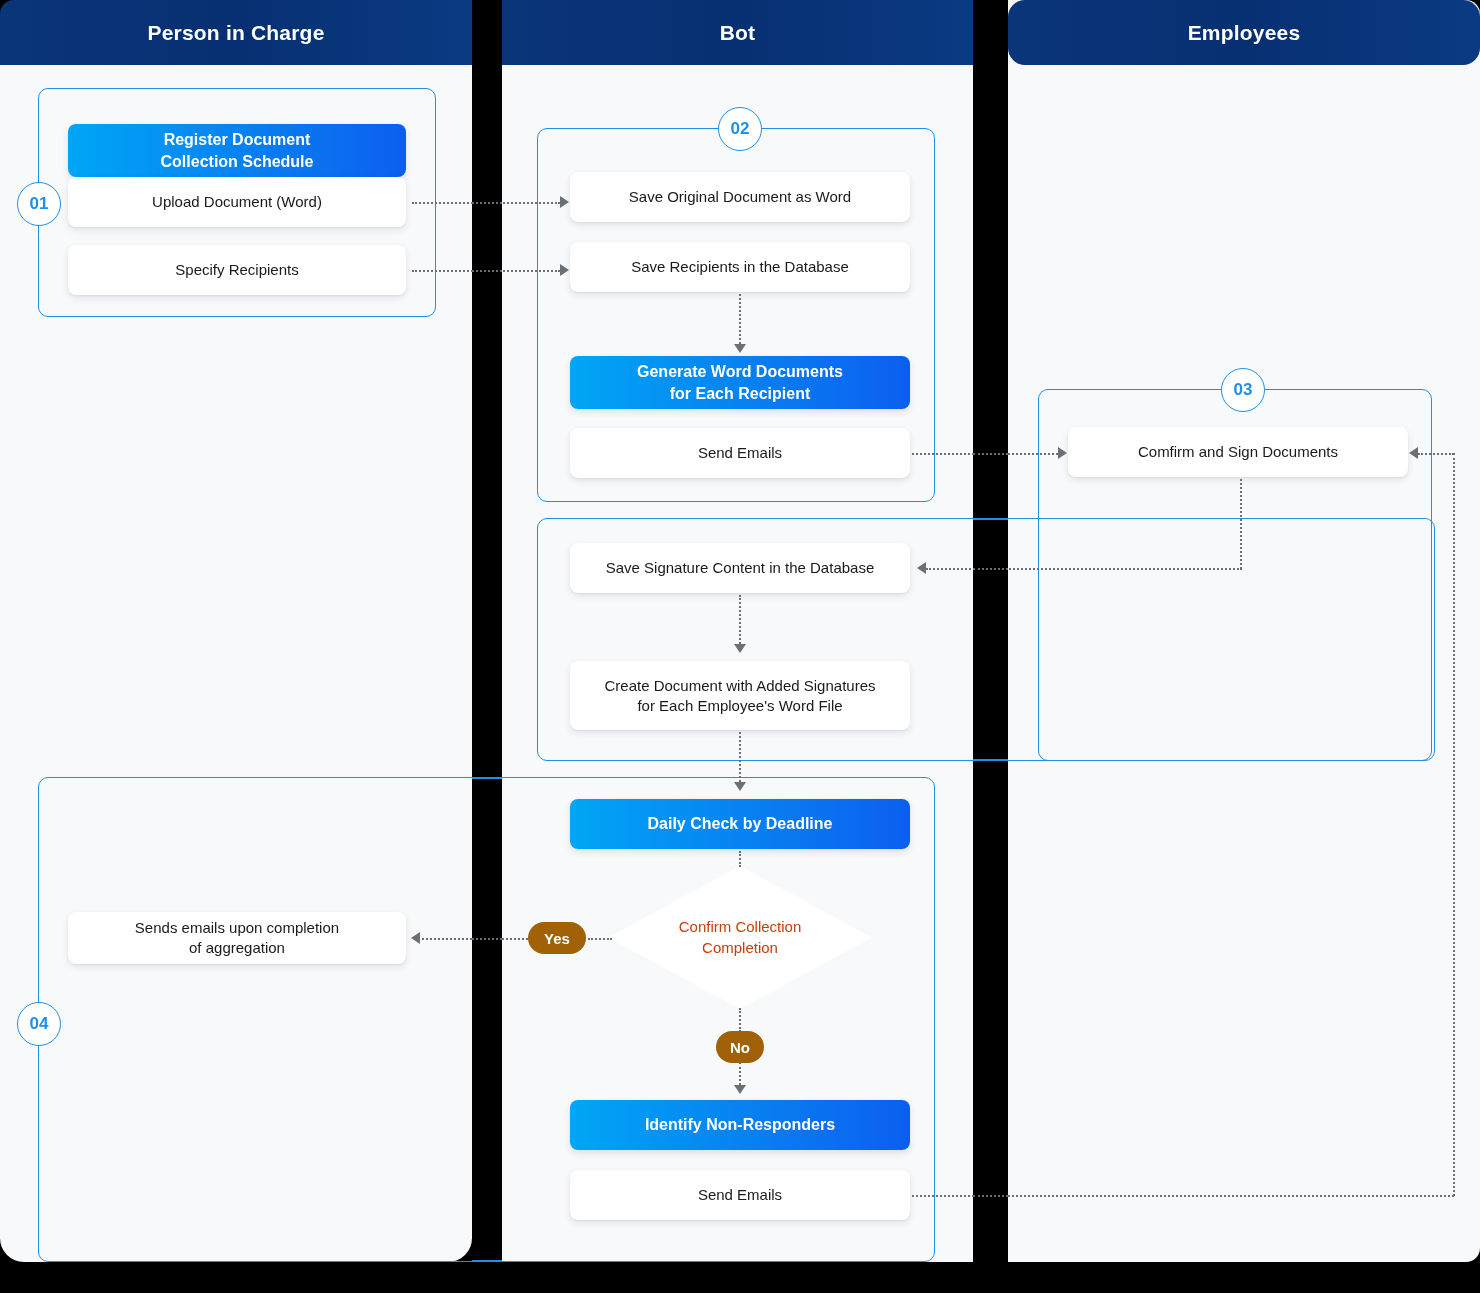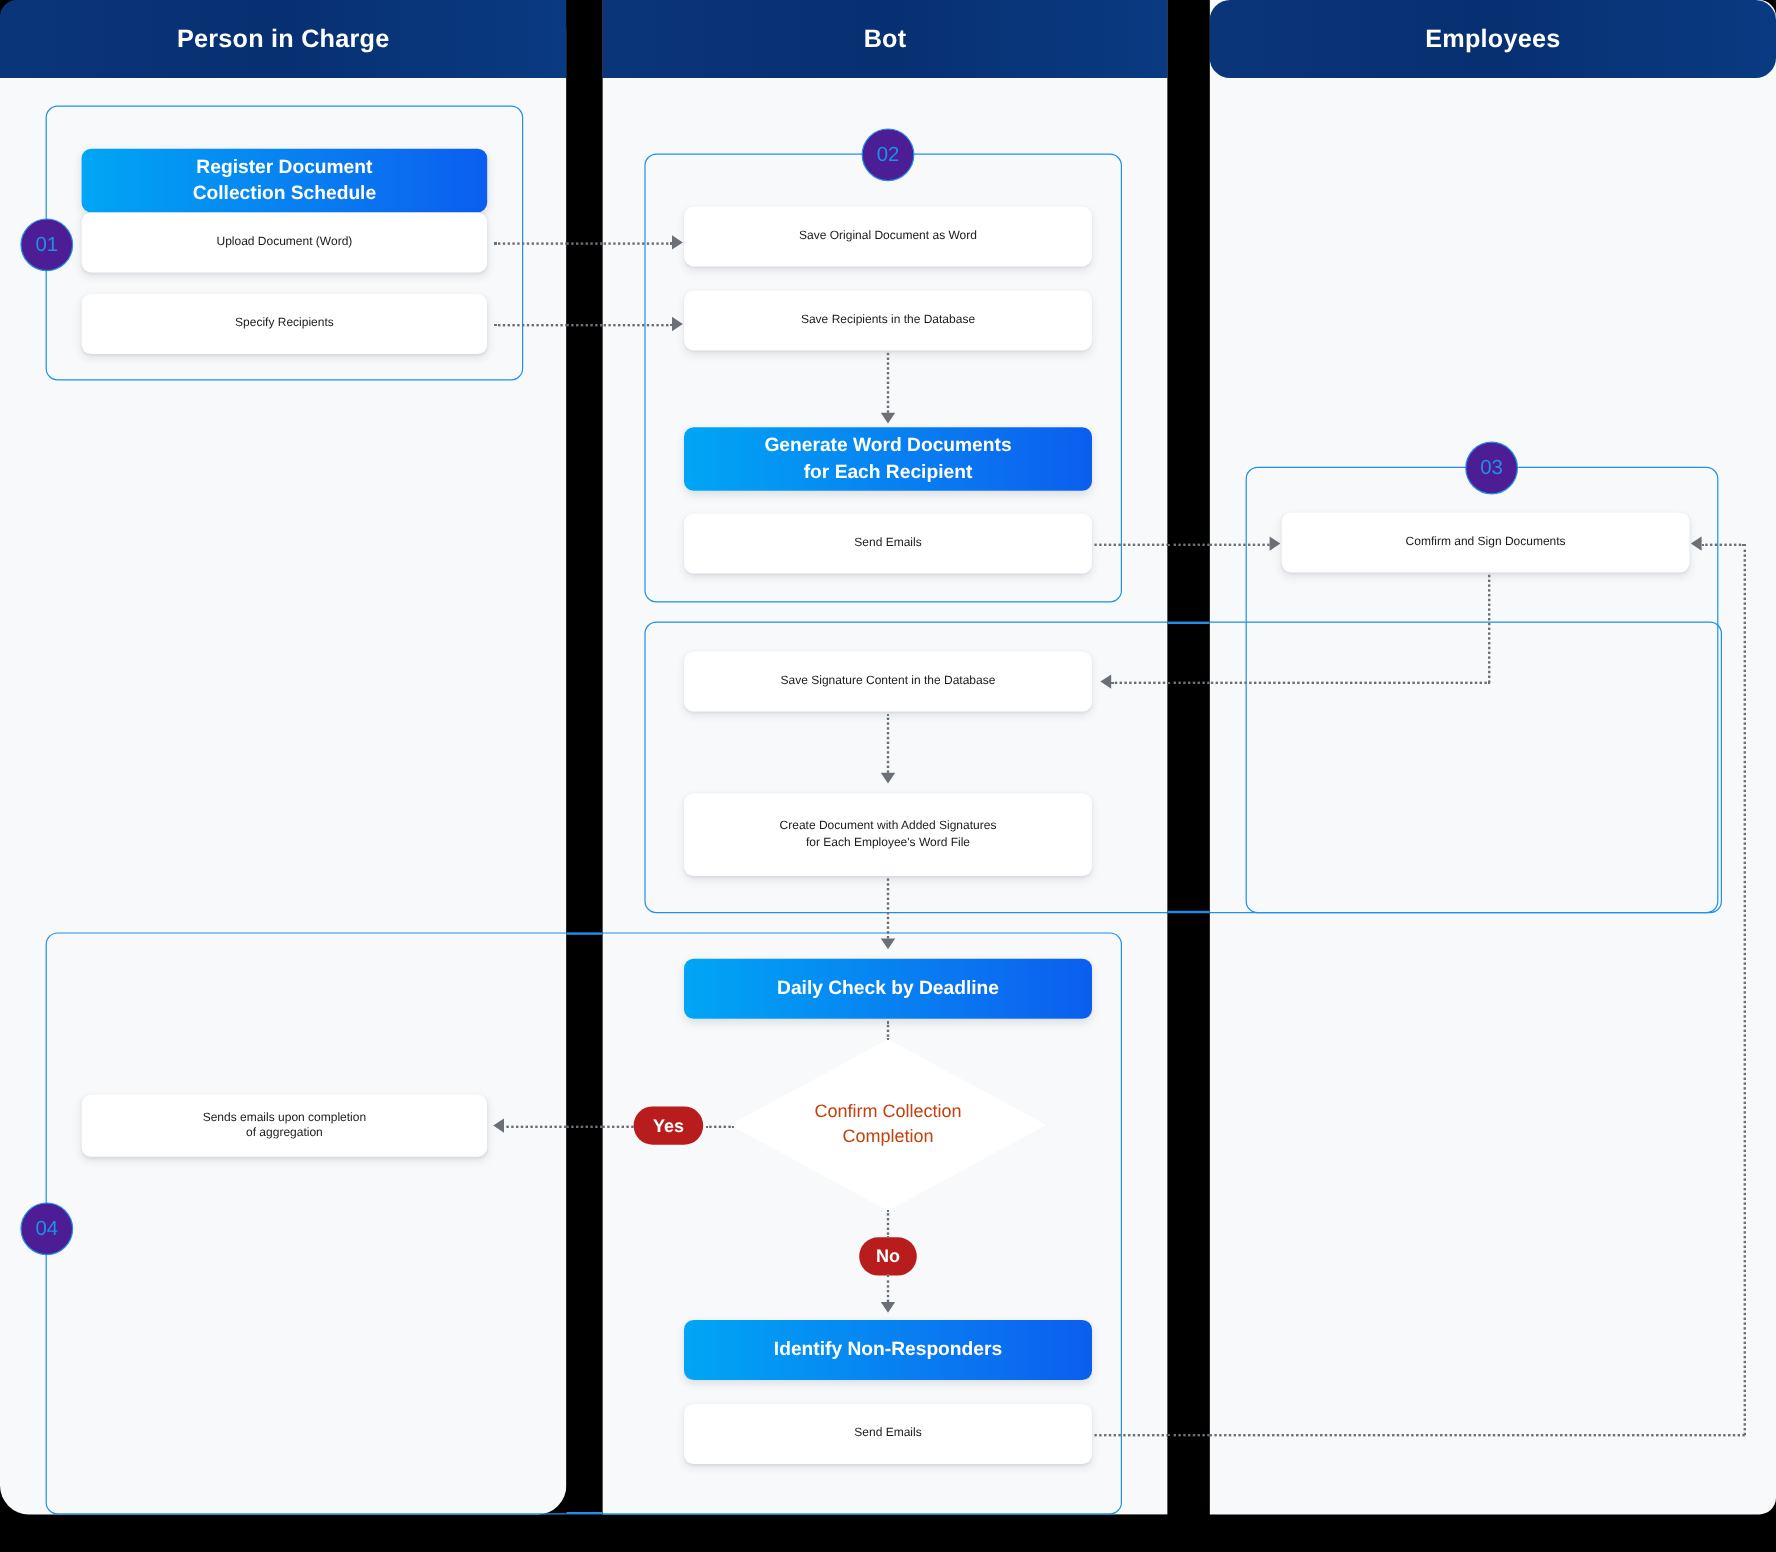--- a/index.html
+++ b/index.html
@@ -23,33 +23,33 @@
   #lane-emp{left:1008px;width:472px;height:1262px;border-top-right-radius:14px;border-bottom-right-radius:14px;}
   #lane-emp .lane-head{border-top-right-radius:14px;border-radius:17px;}
 
   
   #overlay{position:absolute;left:0;top:0;width:1480px;height:1293px;}
 
   
   .group{position:absolute;border:1.5px solid #1e90e8;border-radius:10px;box-sizing:border-box;background:transparent;}
   .badge{
     position:absolute;width:42px;height:42px;border-radius:50%;
-    background:#4c1d95;border:1.5px solid #1e90e8;
+    background:#ffffff;border:1.5px solid #1e90e8;
     display:flex;align-items:center;justify-content:center;
-    color:#1e90e8;font-size:17px;font-weight:normal;
+    color:#1e90e8;font-size:17px;font-weight:bold;
   }
 
   
   .node{
     position:absolute;box-sizing:border-box;border-radius:8px;
     display:flex;align-items:center;justify-content:center;text-align:center;
     padding:4px 12px;line-height:1.32;
   }
   .node.plain{
-    background:#ffffff;color:#1a1a1a;font-size:10px;font-weight:normal;
+    background:#ffffff;color:#1a1a1a;font-size:15px;font-weight:normal;
     box-shadow:0 3px 7px rgba(20,40,70,.10),0 1px 2px rgba(20,40,70,.06);
   }
   .node.accent{
     background:linear-gradient(90deg,#00a6f5 0%,#0a74f0 70%,#0b5ef0 100%);
     color:#ffffff;font-size:16px;font-weight:bold;
     box-shadow:0 3px 7px rgba(20,40,70,.12);
   }
 
   
   .diamond-wrap{position:absolute;}
@@ -60,21 +60,21 @@
     filter:drop-shadow(0 3px 6px rgba(20,40,70,.14));
   }
   .diamond-label{
     position:absolute;left:0;top:0;width:100%;height:100%;
     display:flex;align-items:center;justify-content:center;text-align:center;
     font-size:15px;color:#c2410c;line-height:1.35;
   }
 
   
   .pill{
-    position:absolute;background:#b91c1c;color:#fff;border-radius:999px;
+    position:absolute;background:#a16207;color:#fff;border-radius:999px;
     display:flex;align-items:center;justify-content:center;
     font-size:15px;font-weight:bold;
   }
 
   
   .dot-h{position:absolute;height:0;border-top:2px dotted #6b7076;}
   .dot-v{position:absolute;width:0;border-left:2px dotted #6b7076;}
   .arrow{position:absolute;width:0;height:0;}
   .arrow.right{border-top:6px solid transparent;border-bottom:6px solid transparent;border-left:9px solid #6b7076;}
   .arrow.left{border-top:6px solid transparent;border-bottom:6px solid transparent;border-right:9px solid #6b7076;}

